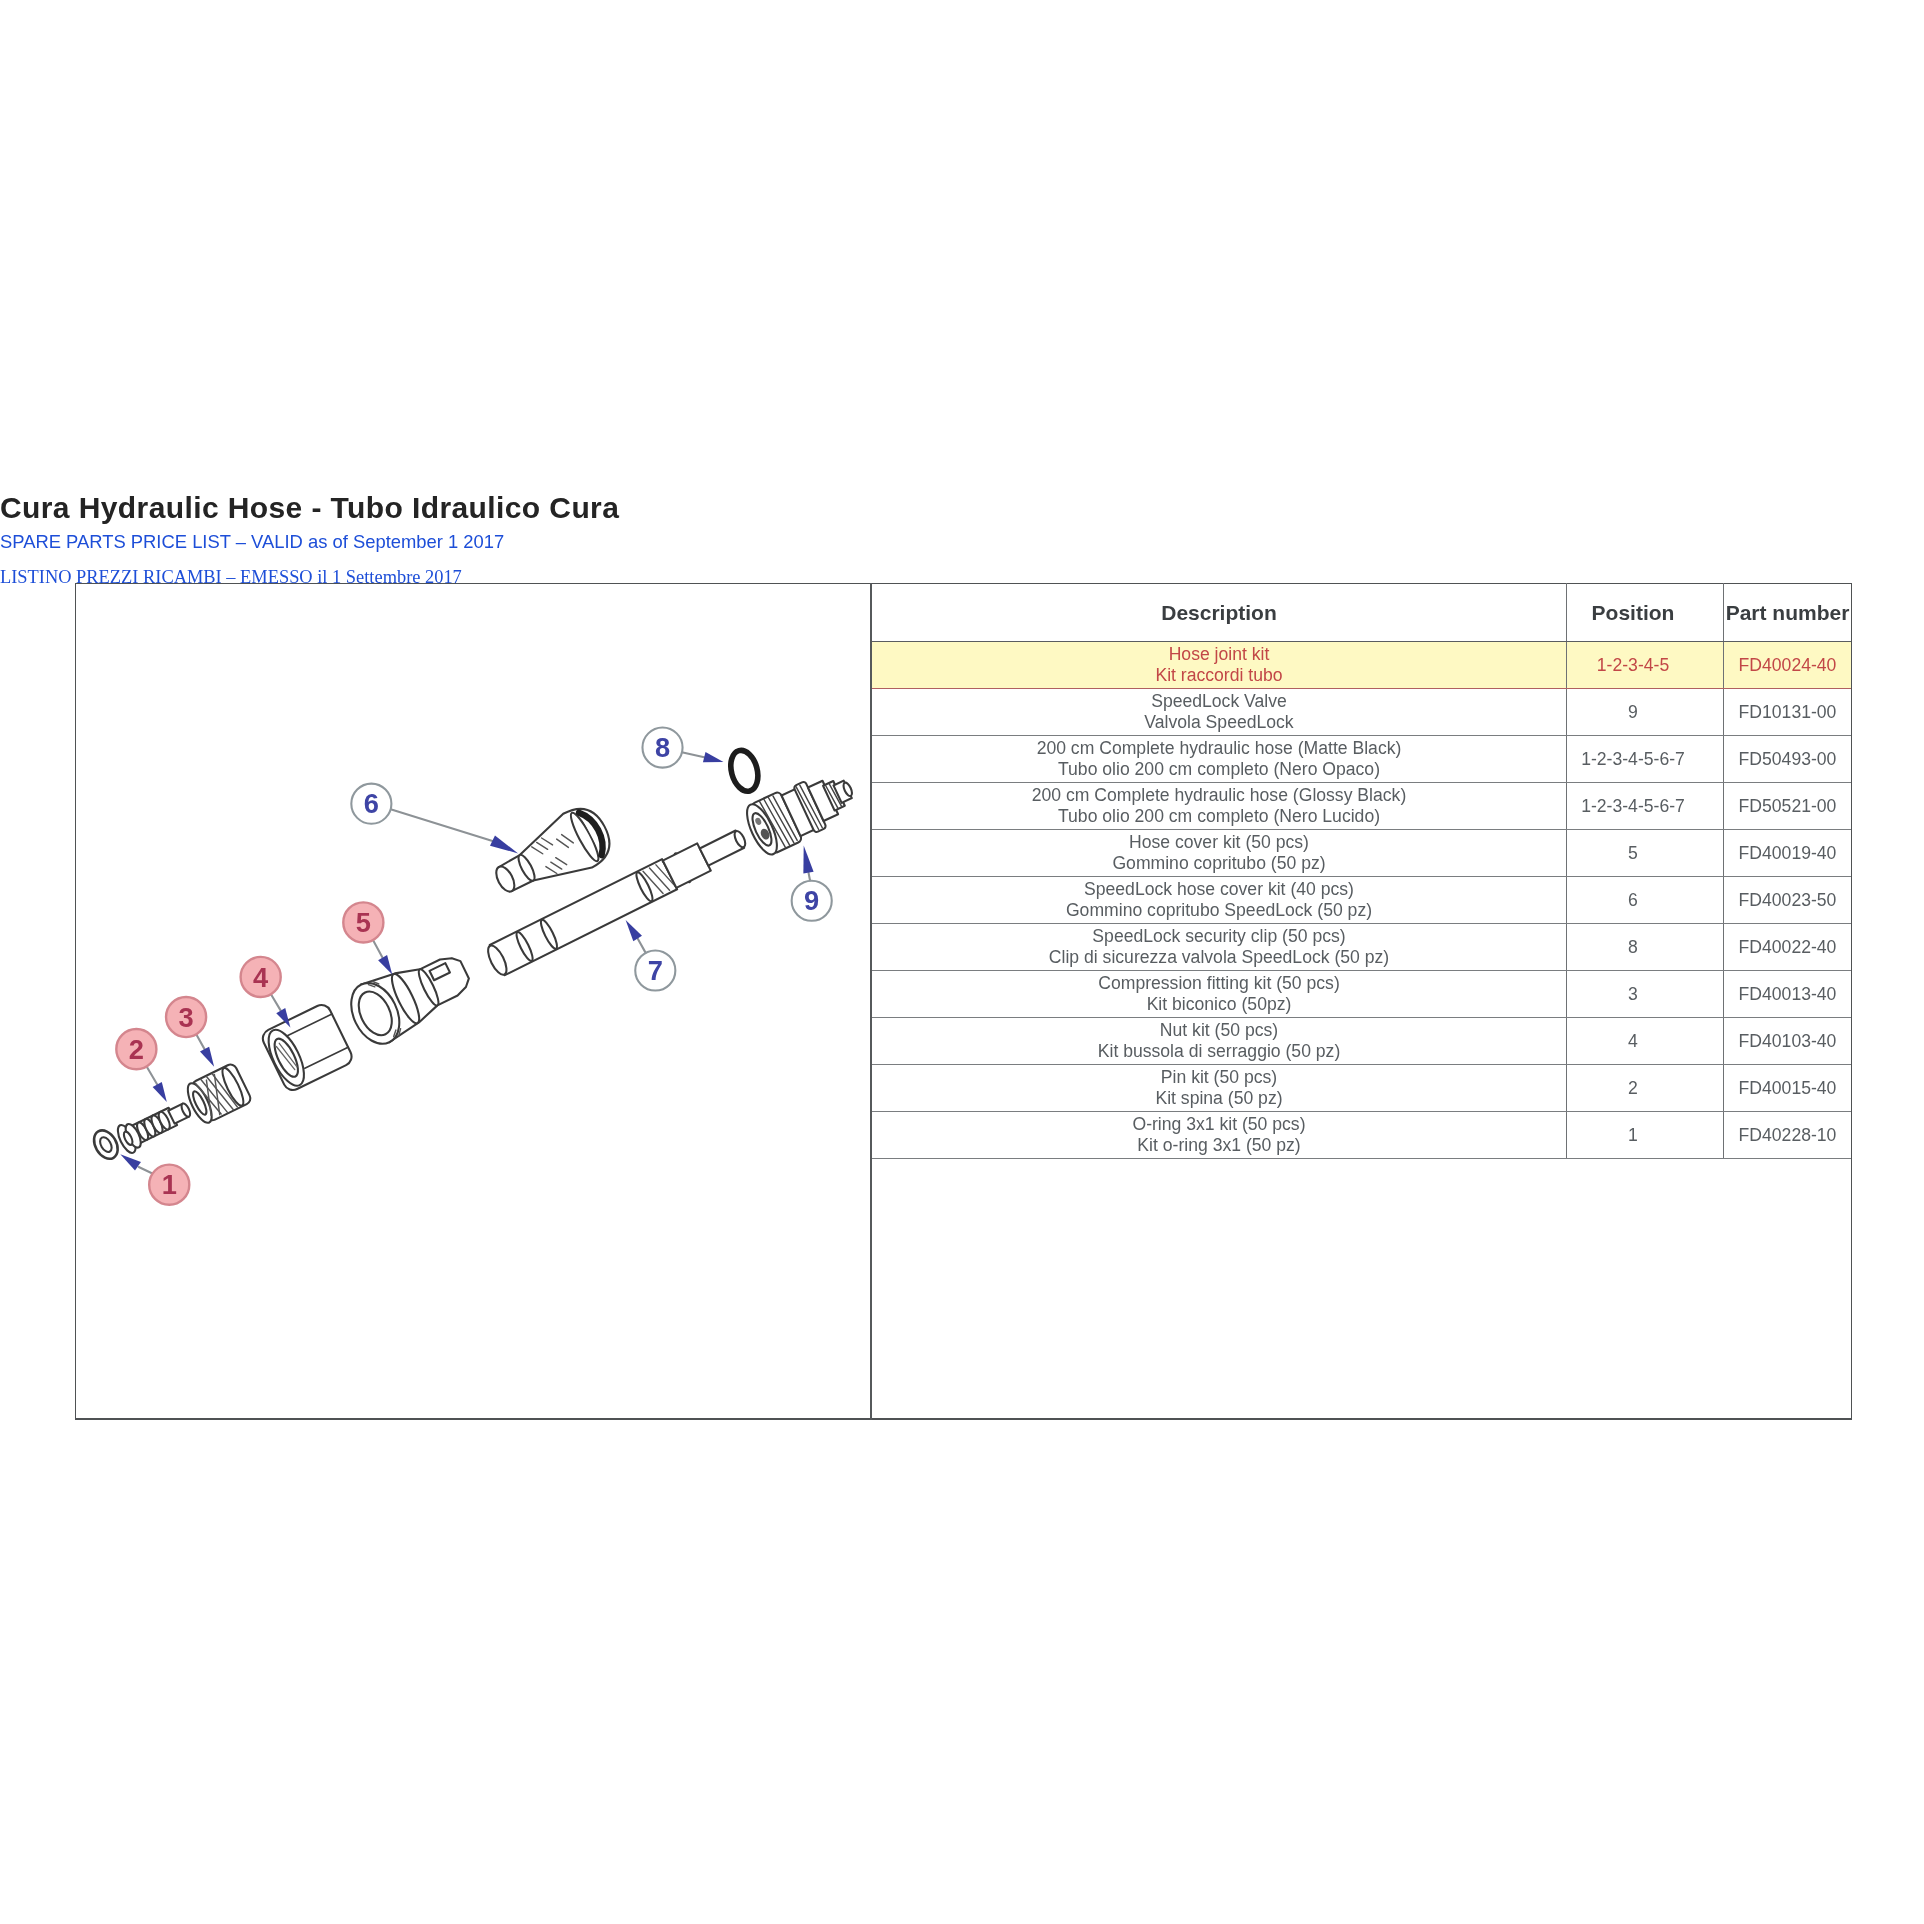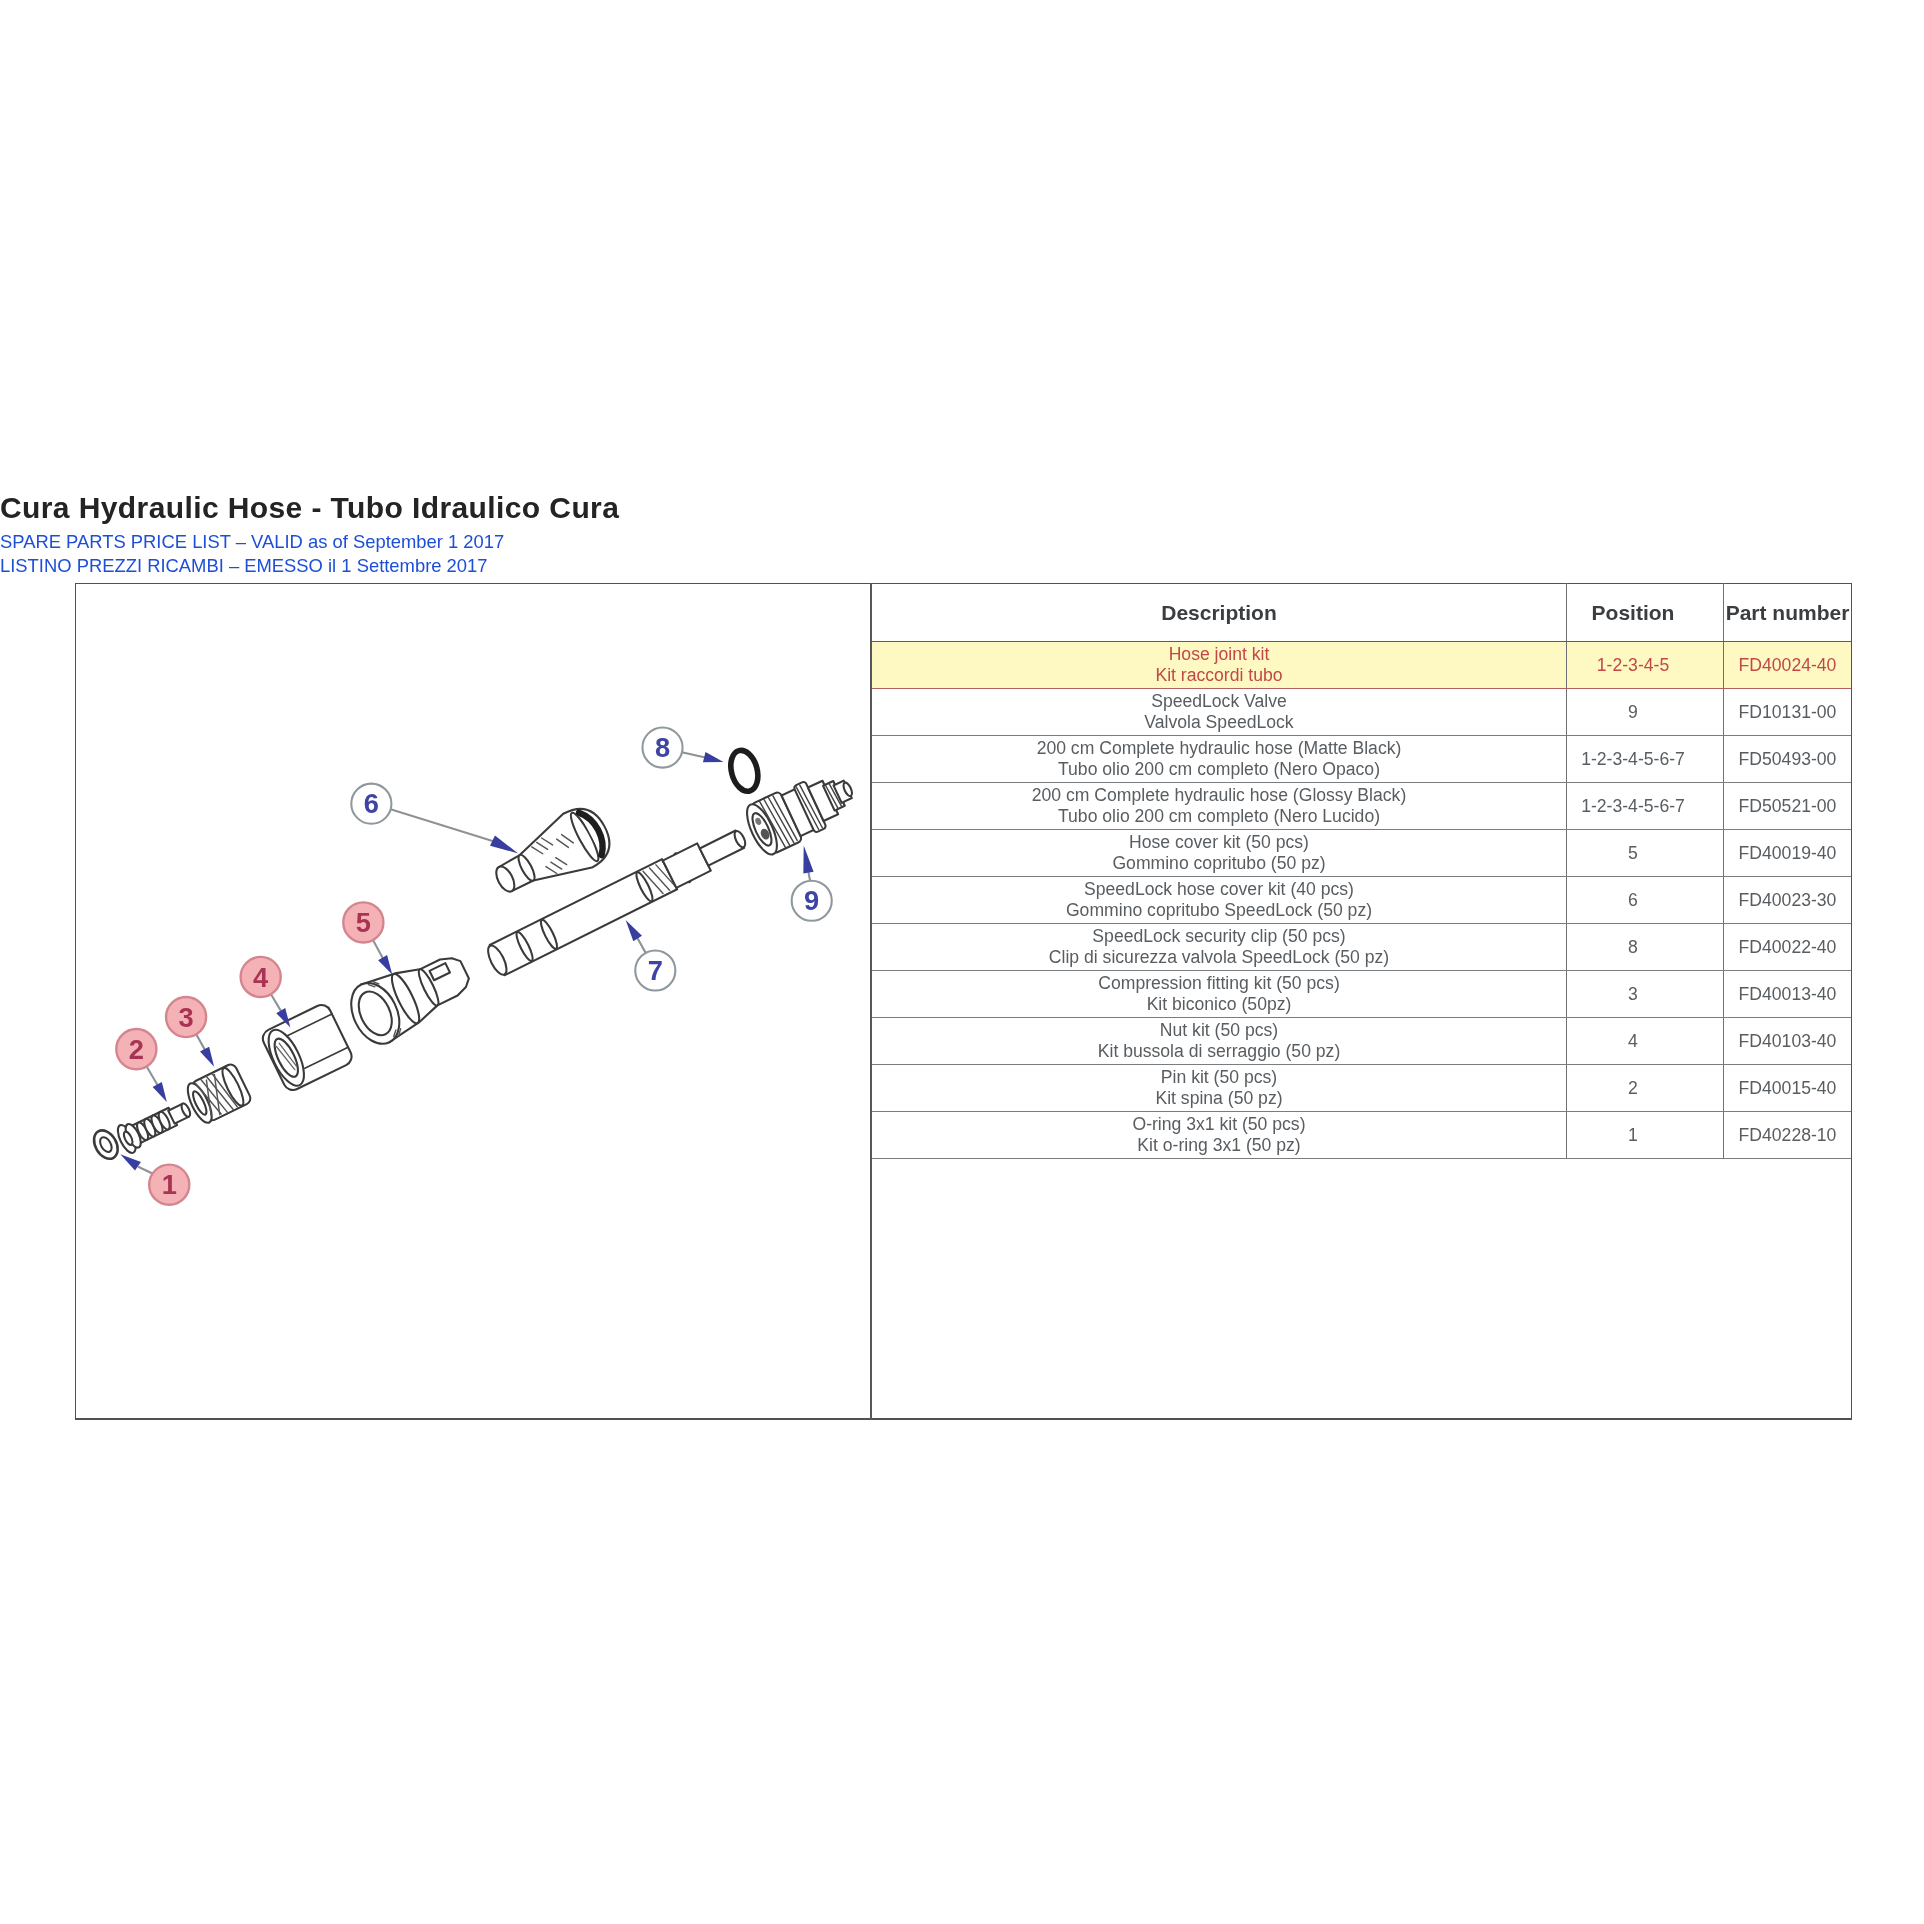--- a/index.html
+++ b/index.html
@@ -7,21 +7,21 @@
   body {
     width:1925px; height:1925px;
     position:relative;
     font-family:"Liberation Sans", sans-serif;
     color:#4c5054;
     overflow:hidden;
   }
   .title-block { position:absolute; top:491px; left:0; width:1925px; text-align:left; }
   .doc-title { font-size:30px; font-weight:bold; color:#242424; letter-spacing:0.4px; }
   .doc-sub { font-size:18.4px; color:#1d4ed8; line-height:24px; margin-top:4.8px; }
-  .doc-sub.second { margin-top:0; }
+  .doc-sub.second { margin-top:11px;font-family:Liberation Serif, serif; }
 
   .main-box {
     position:absolute; left:75px; top:583px; width:1777px; height:837px;
     border:1.6px solid #4f5254; border-bottom-width:2.4px; background:#fff;
   }
   .v-divider {
     position:absolute; left:870px; top:583px; width:1.6px; height:837px;
     background:#56595b;
   }
 
@@ -103,21 +103,21 @@
     <div class="cell c2">5</div>
     <div class="cell c3">FD40019-40</div>
   </div>
 
   <div class="t-row">
     <div class="cell">
       <span>SpeedLock hose cover kit (40 pcs)</span>
       <span>Gommino copritubo SpeedLock (50 pz)</span>
     </div>
     <div class="cell c2">6</div>
-    <div class="cell c3">FD40023-30</div>
+    <div class="cell c3">FD40023-50</div>
   </div>
 
   <div class="t-row">
     <div class="cell">
       <span>SpeedLock security clip (50 pcs)</span>
       <span>Clip di sicurezza valvola SpeedLock (50 pz)</span>
     </div>
     <div class="cell c2">8</div>
     <div class="cell c3">FD40022-40</div>
   </div>

